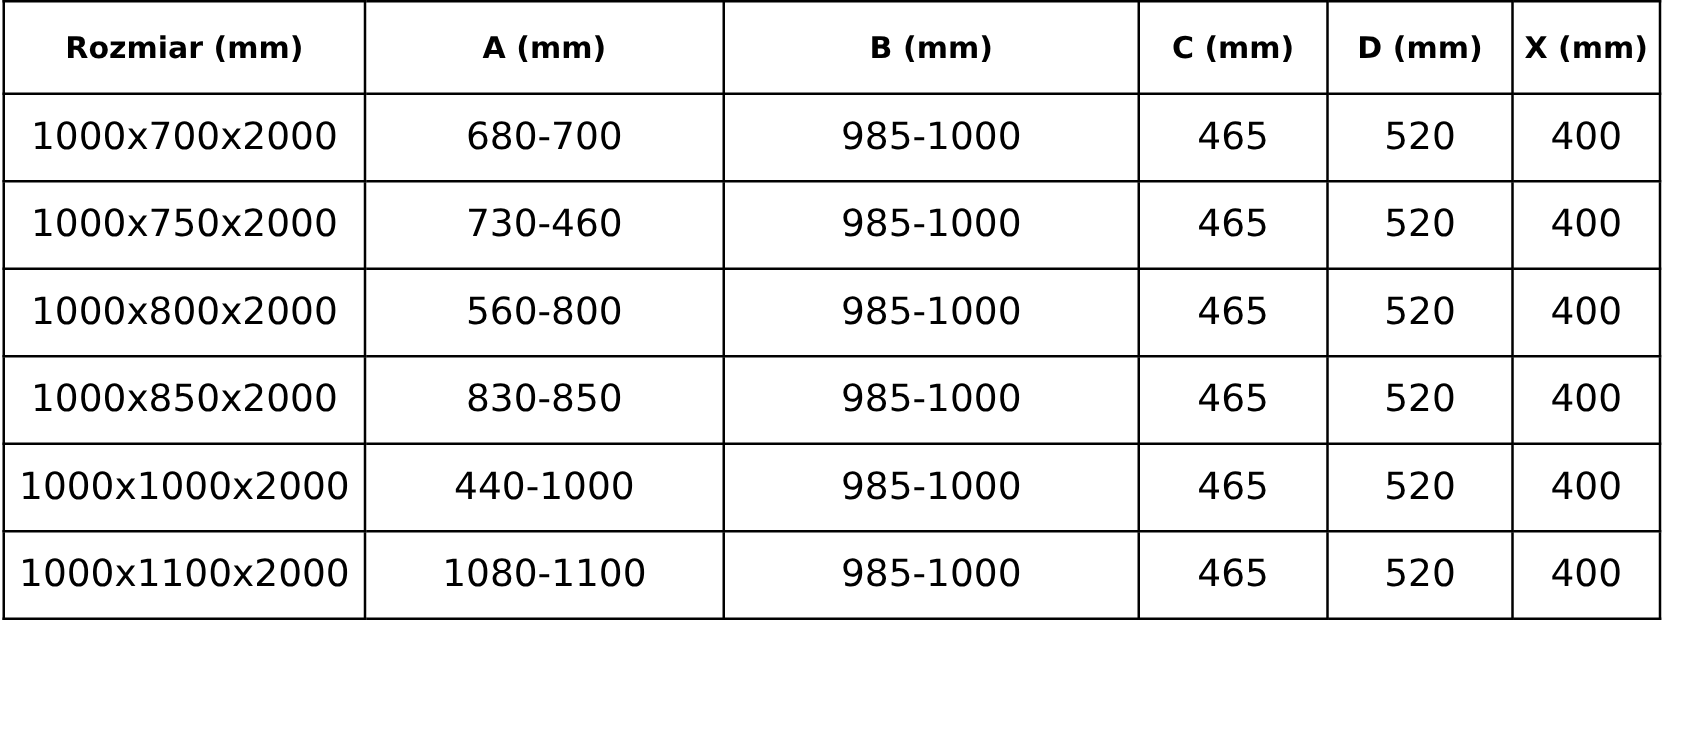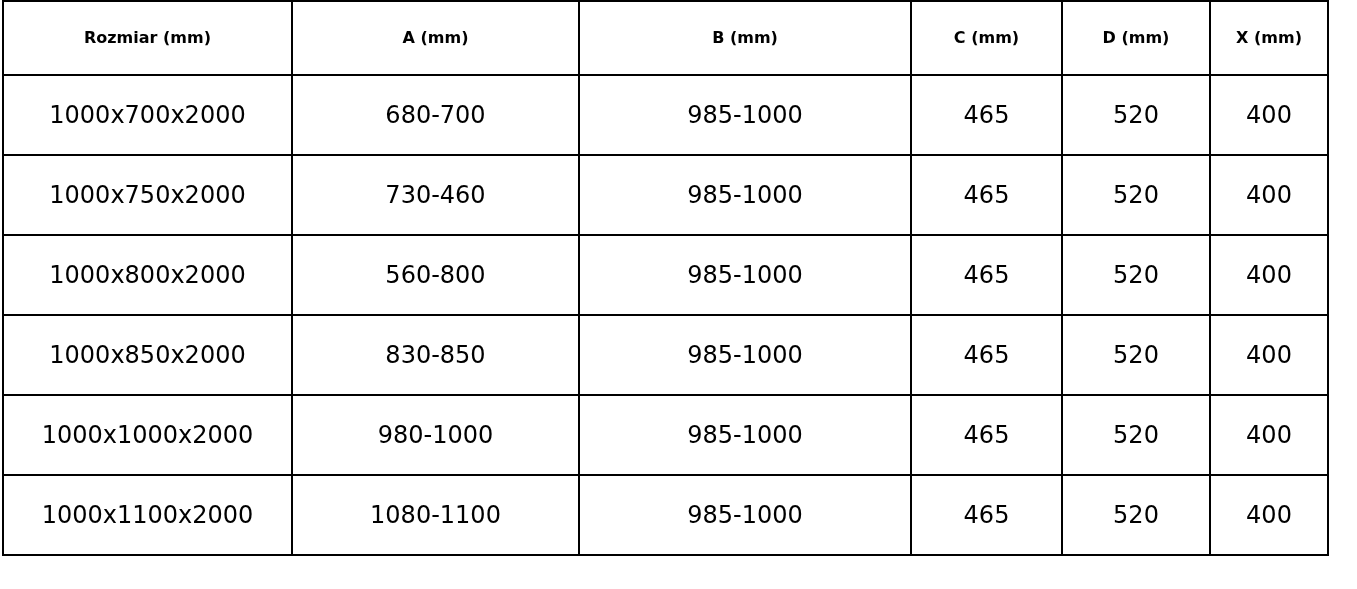--- a/index.html
+++ b/index.html
@@ -23,31 +23,31 @@
     border-collapse: collapse;
     width: 1325px;
     margin-left: 2px;
     table-layout: fixed;
   }
   table.size-table td,
   table.size-table th {
     border: 2px solid #000000;
     text-align: center;
     vertical-align: middle;
-    font-size: 24px;
+    font-size: 30px;
     line-height: 1.2;
     padding: 0;
-    height: 80px;
+    height: 70px;
     box-sizing: border-box;
     white-space: nowrap;
   }
   table.size-table thead th {
     font-weight: bold;
     height: 74px;
-    font-size: 16px;
+    font-size: 24px;
   }
   table.size-table tbody td {
     font-weight: normal;
   }
   
   col.c0 { width: 289px; }
   col.c1 { width: 287px; }
   col.c2 { width: 332px; }
   col.c3 { width: 151px; }
   col.c4 { width: 148px; }
@@ -104,21 +104,21 @@
       <tr>
         <td>1000x850x2000</td>
         <td>830-850</td>
         <td>985-1000</td>
         <td>465</td>
         <td>520</td>
         <td>400</td>
       </tr>
       <tr>
         <td>1000x1000x2000</td>
-        <td>980-1000</td>
+        <td>440-1000</td>
         <td>985-1000</td>
         <td>465</td>
         <td>520</td>
         <td>400</td>
       </tr>
       <tr>
         <td>1000x1100x2000</td>
         <td>1080-1100</td>
         <td>985-1000</td>
         <td>465</td>

